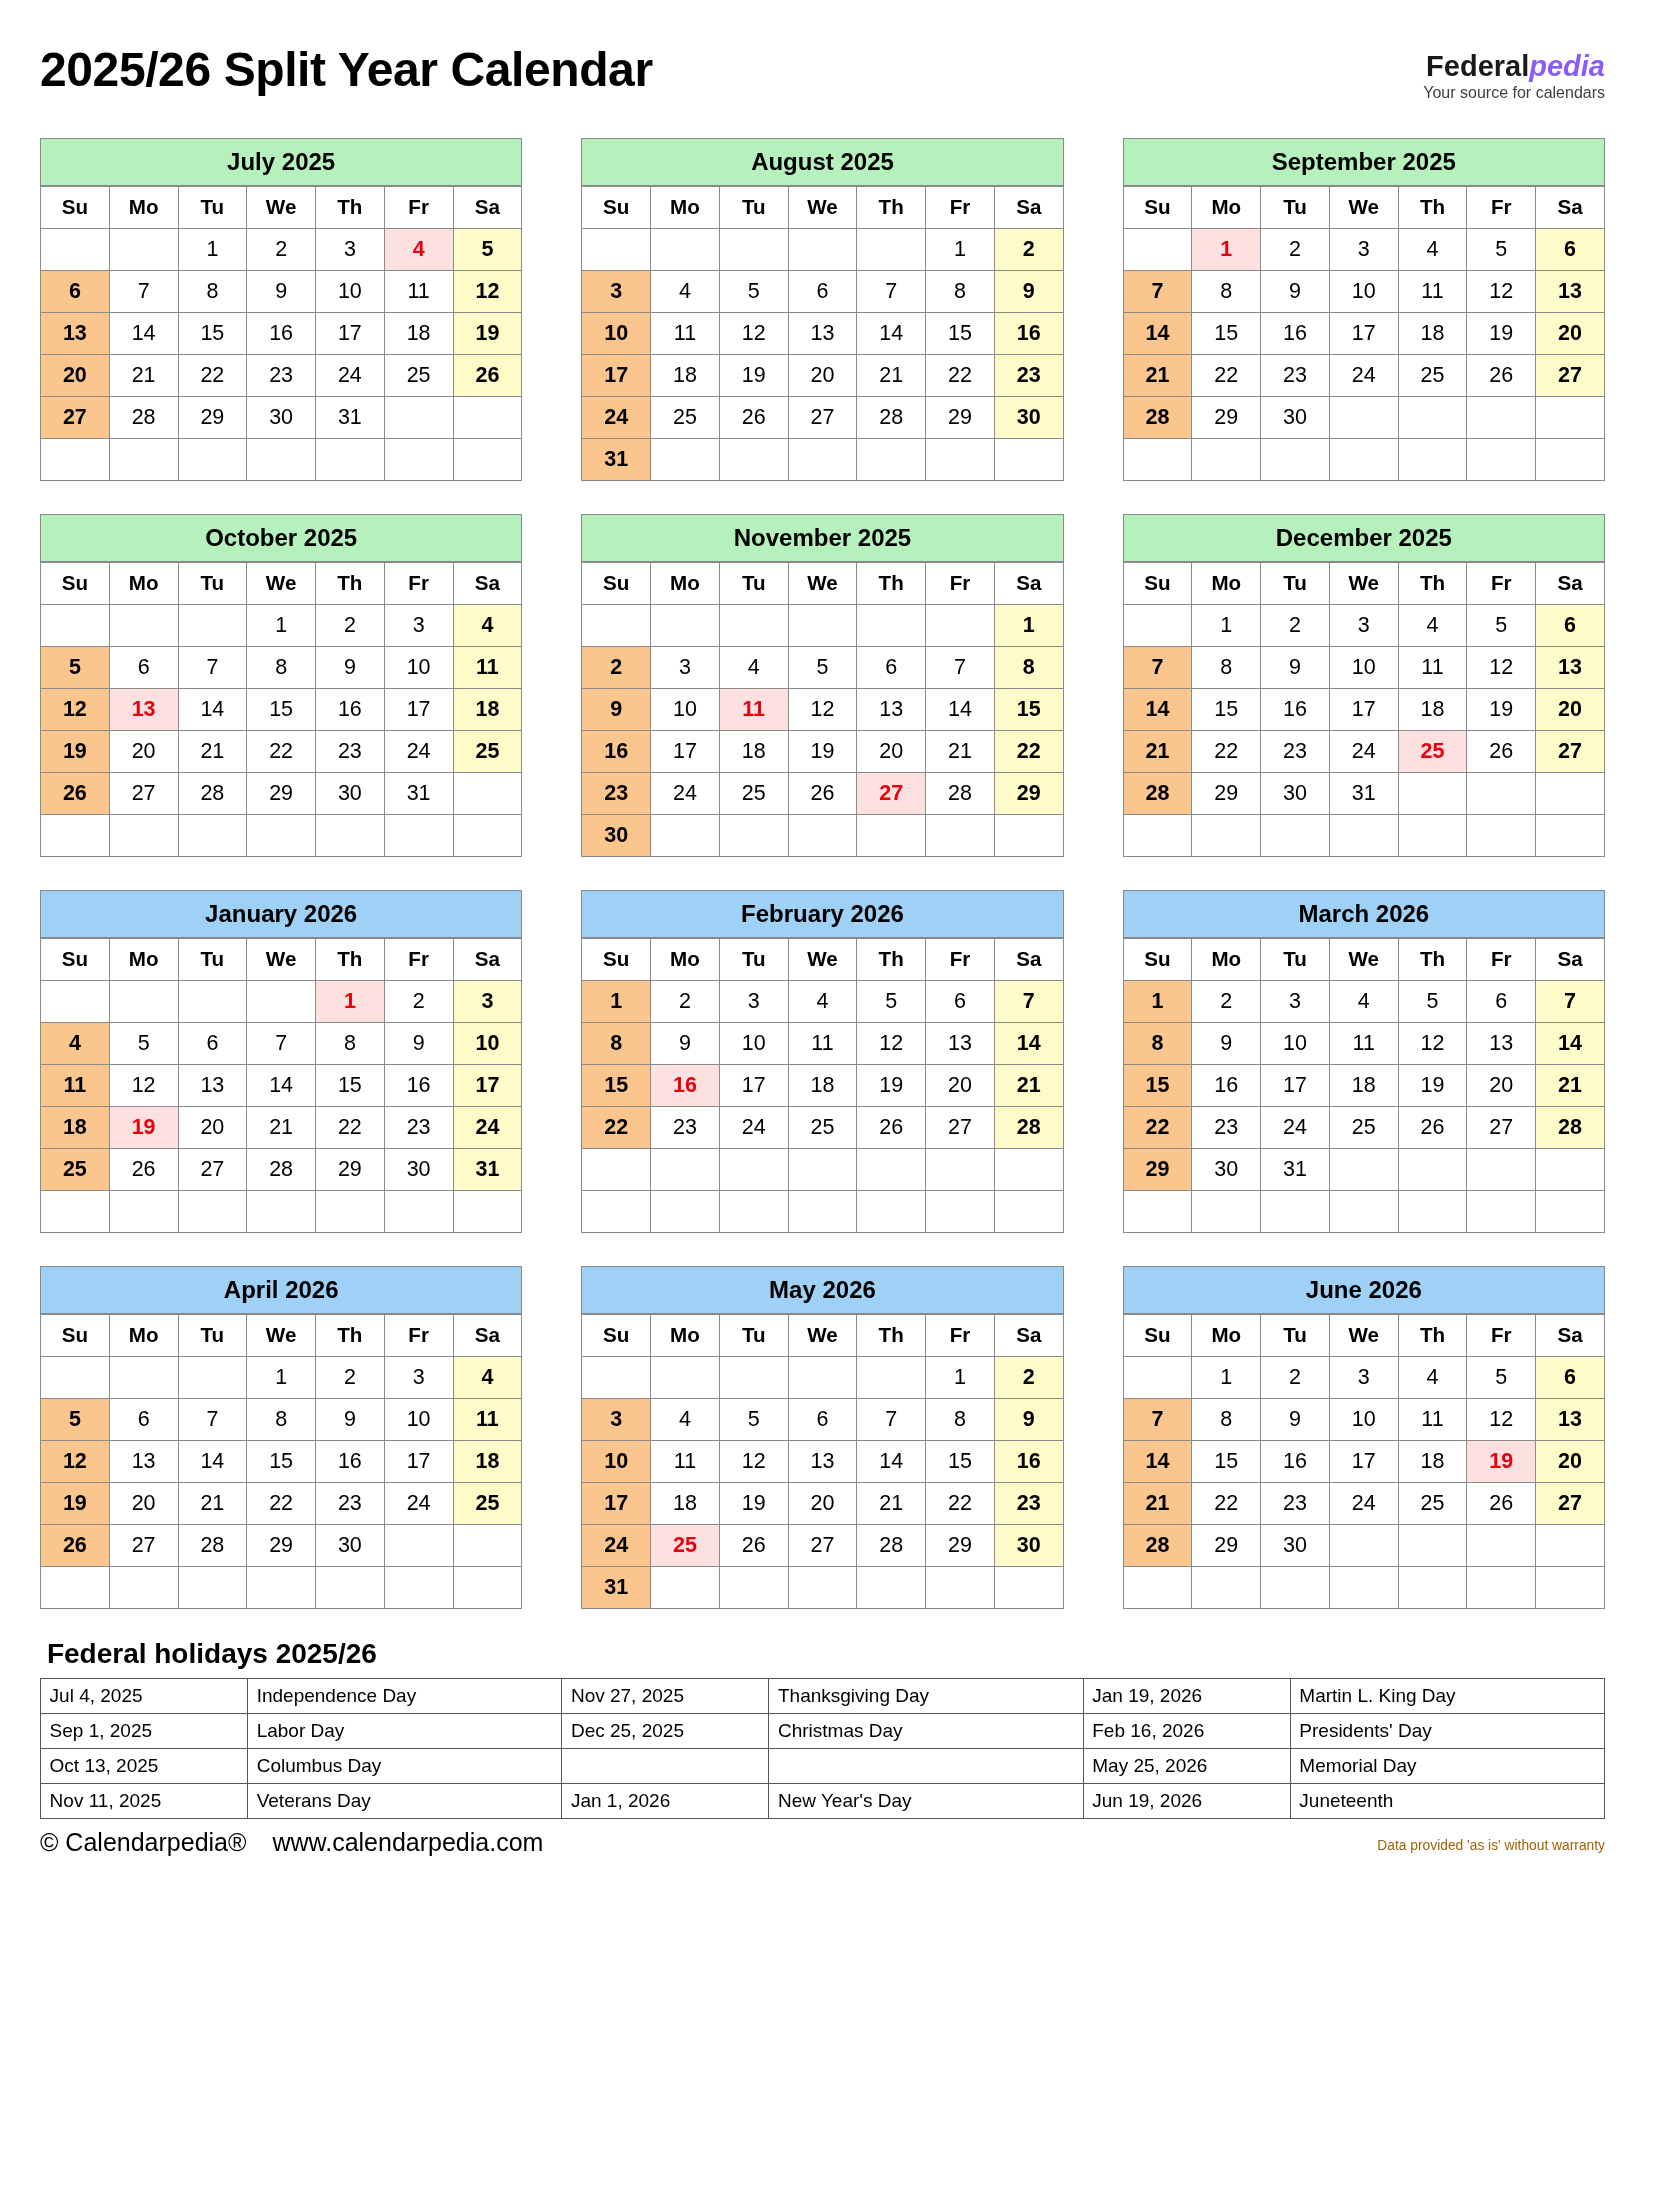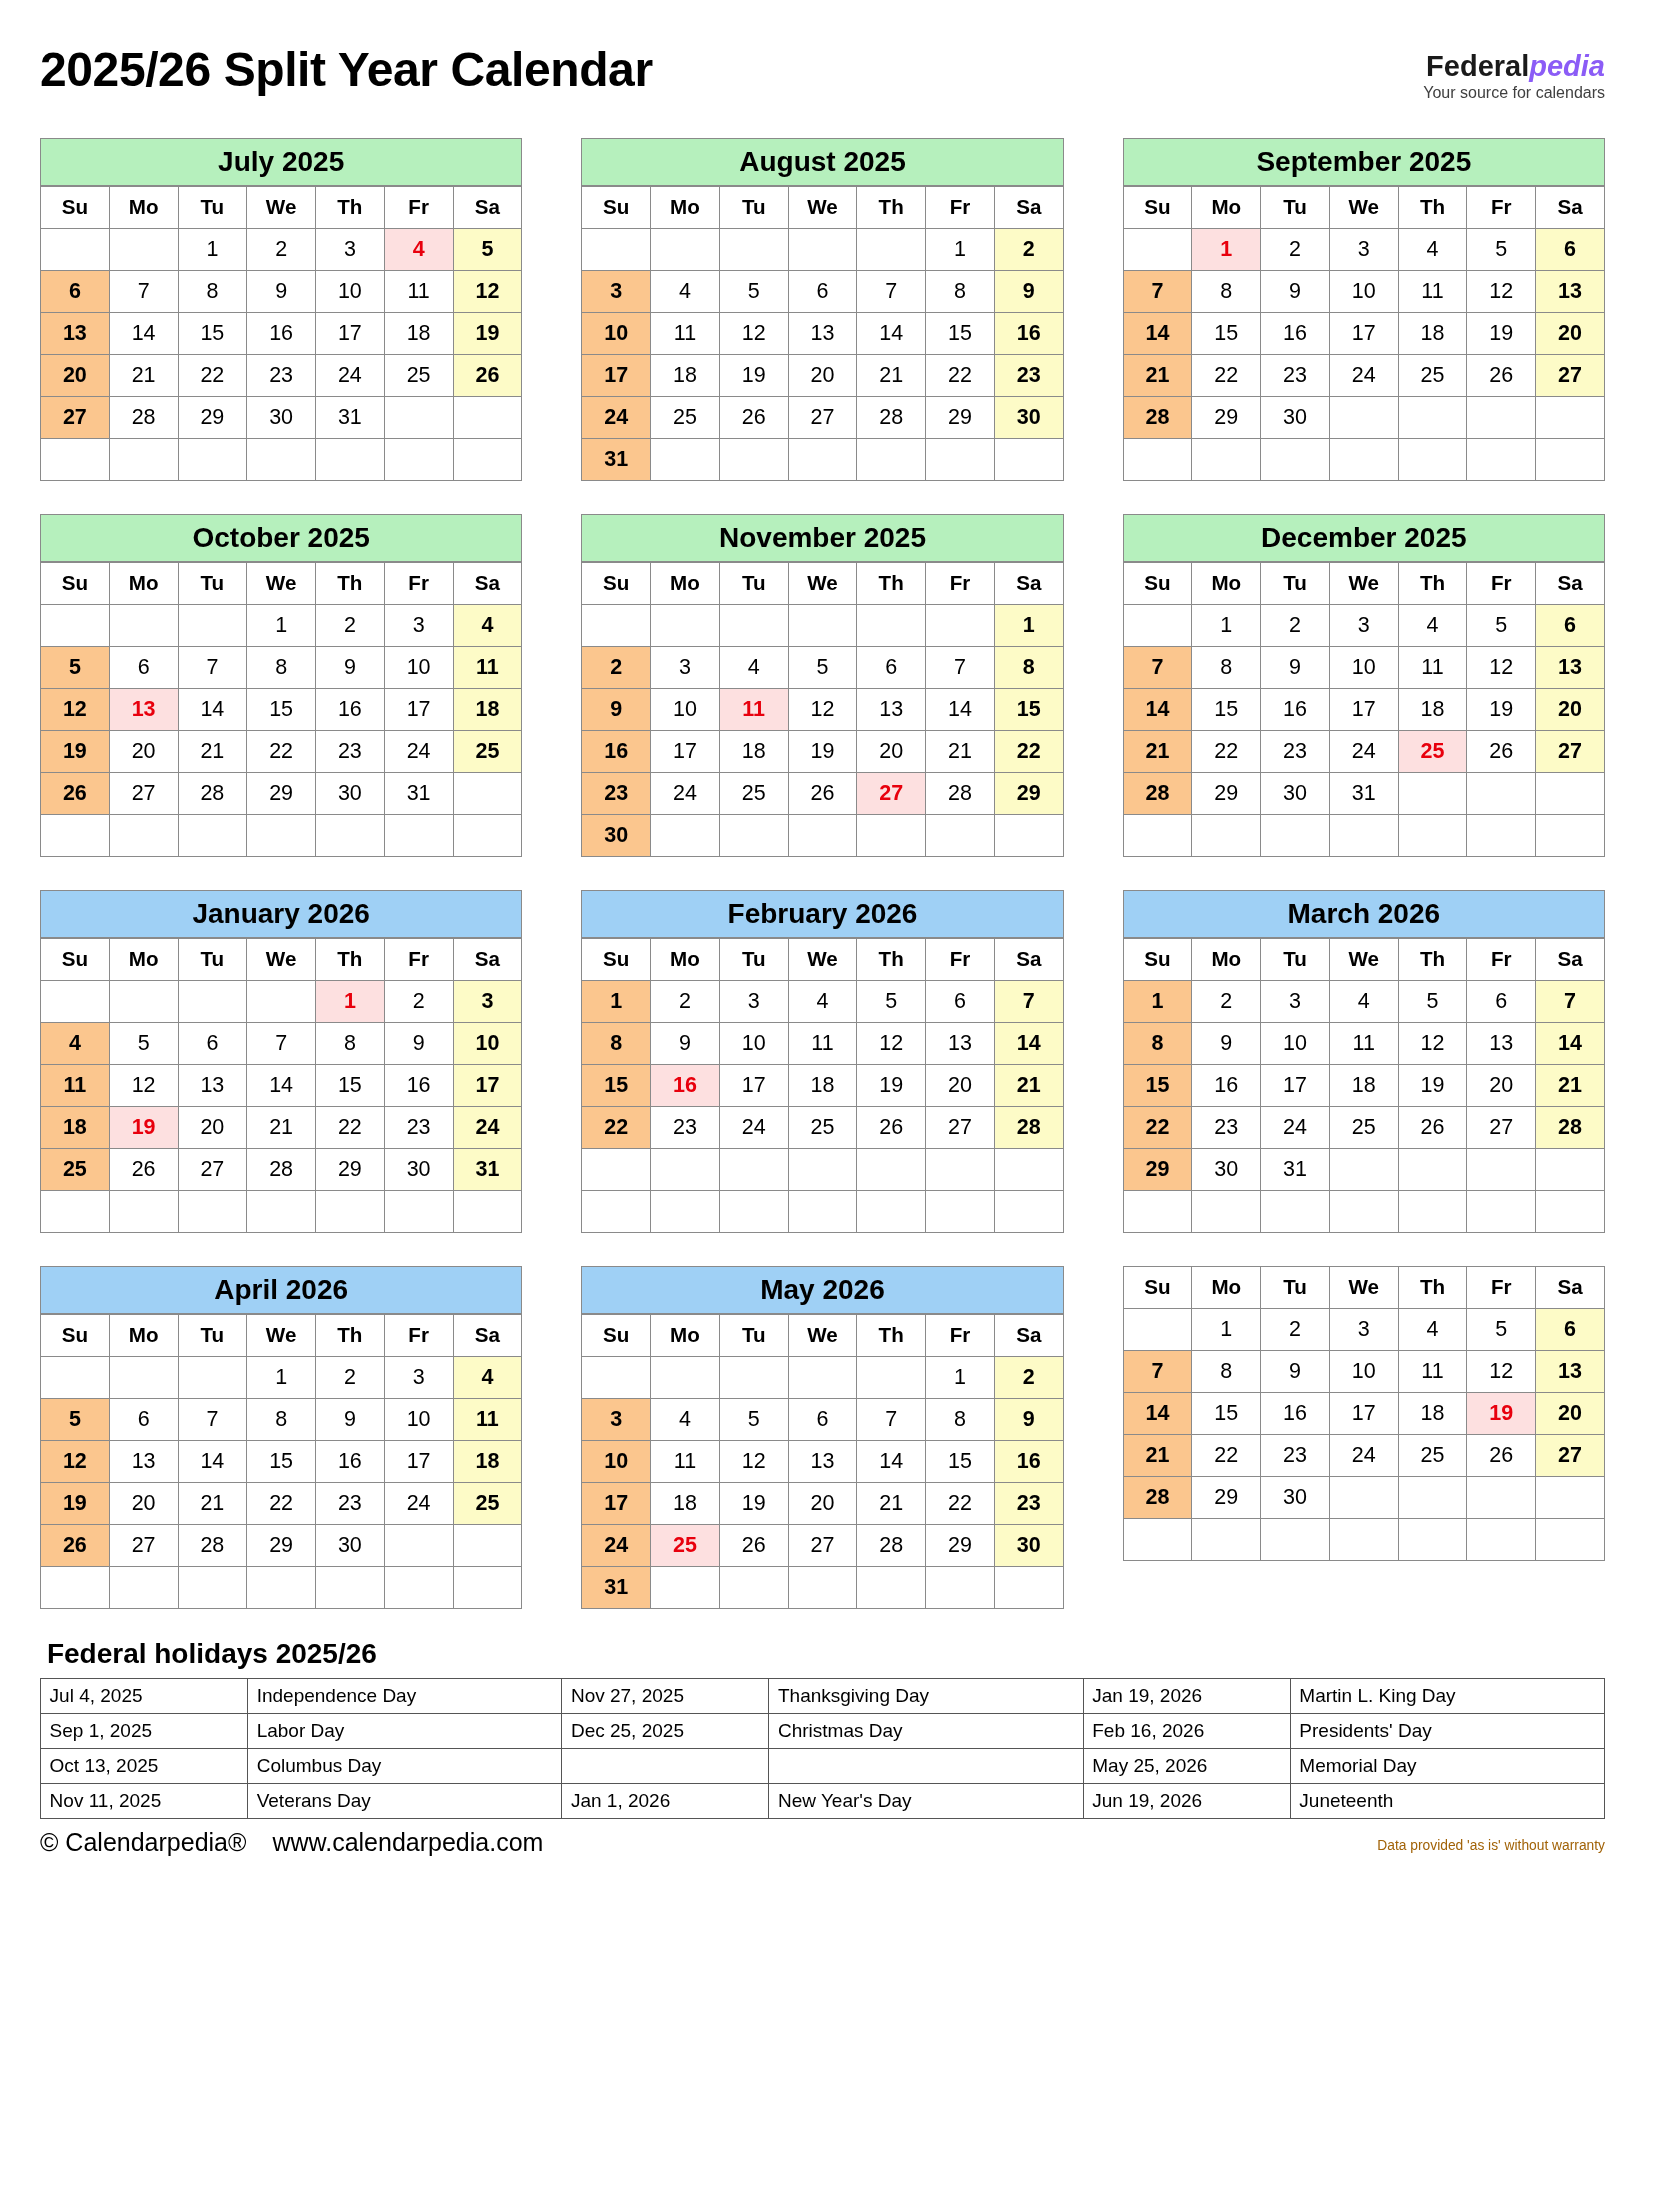--- a/index.html
+++ b/index.html
@@ -74,21 +74,21 @@
   table.cal td, table.cal th {
     border: 0.9px solid #8a8a8a;
     height: 41px;
     text-align: center;
     vertical-align: middle;
     font-size: 21.5px;
     padding: 0;
   }
   .month-title {
     border: 0.9px solid #8a8a8a;
-    font-size: 28px;
+    font-size: 24px;
     font-weight: bold;
     text-align: center;
     height: 46px;
     line-height: 46px;
   }
   .t-green { background: #b6f0bd; }
   .t-blue  { background: #9fd0f5; }
 
   table.cal th {
     font-size: 20.6px;
@@ -947,20 +947,21 @@
               <td class="col-tu empty"></td>
               <td class="col-we empty"></td>
               <td class="col-th empty"></td>
               <td class="col-fr empty"></td>
               <td class="col-sa empty"></td>
             </tr>
           </tbody>
         </table>
       </div>
       <div class="month">
+        <div class="month-title t-blue">June 2026</div>
         <table class="cal">
           <thead>
             <tr>
               <th class="dow-su">Su</th>
               <th class="dow-mo">Mo</th>
               <th class="dow-tu">Tu</th>
               <th class="dow-we">We</th>
               <th class="dow-th">Th</th>
               <th class="dow-fr">Fr</th>
               <th class="dow-sa">Sa</th>

